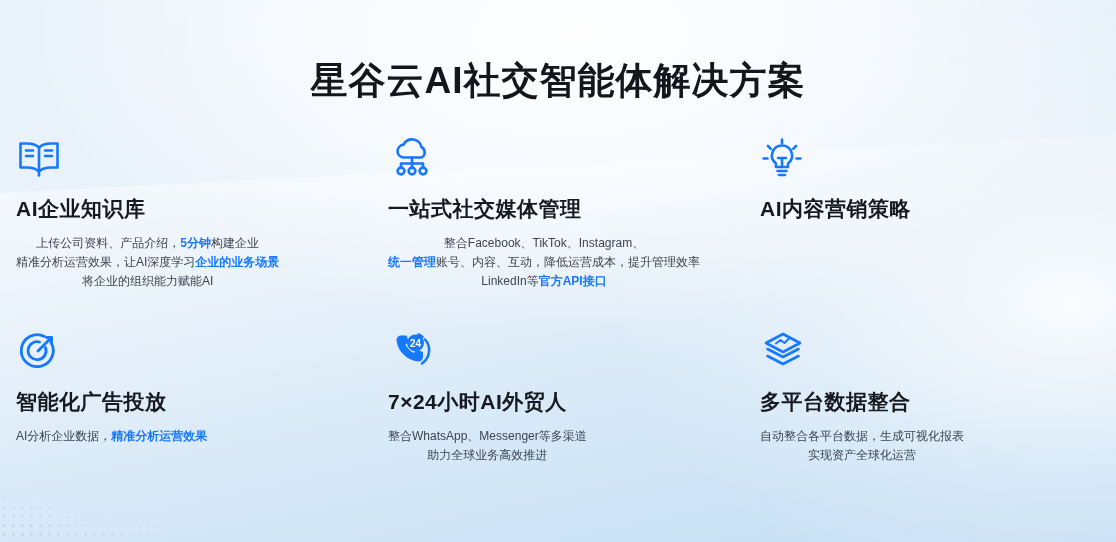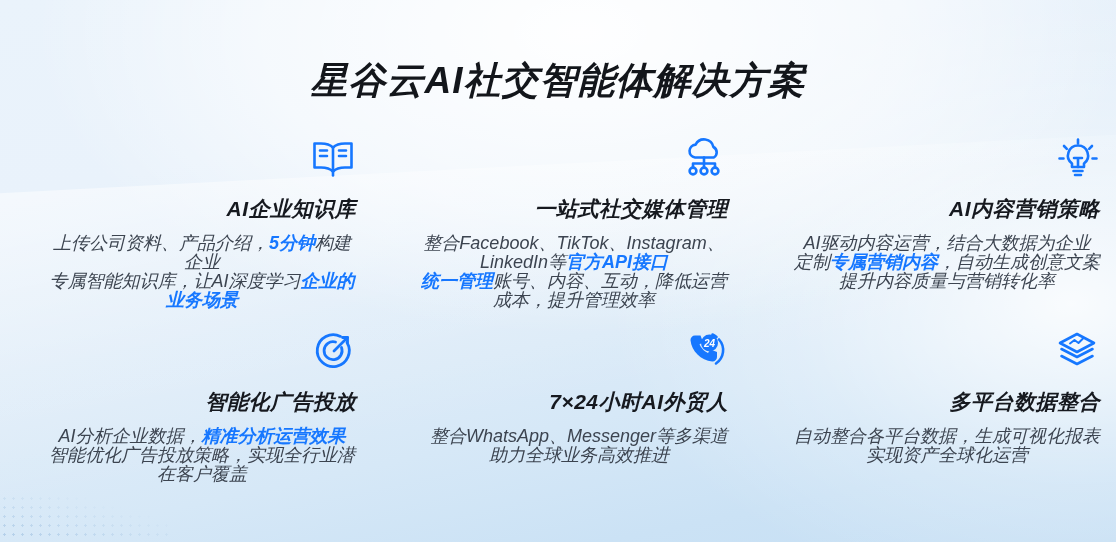--- a/index.html
+++ b/index.html
@@ -25,64 +25,63 @@
   }
   .bg-dots {
     position:absolute; left:0; bottom:0;
     width:170px; height:48px;
     background-image:radial-gradient(rgba(72,130,190,0.30) 1px, transparent 1.2px);
     background-size:9px 9px;
     -webkit-mask-image:linear-gradient(to top right, rgba(0,0,0,0.9), rgba(0,0,0,0) 72%);
     mask-image:linear-gradient(to top right, rgba(0,0,0,0.9), rgba(0,0,0,0) 72%);
     pointer-events:none;
   }
-  .page { position:relative; width:1116px; height:542px;font-style:italic; }
+  .page { position:relative; width:1116px; height:542px; }
 
   .page-title {
     position:absolute; top:56px; left:0; width:100%;
     text-align:center;
     font-size:37px; font-weight:bold;
     letter-spacing:1px;
     color:#13161b;
     white-space:nowrap;
   }
 
   .grid {
     position:absolute; top:132px; left:0;
     width:100%;
     display:grid;
     grid-template-columns:repeat(3,1fr);
     grid-template-rows:185px 185px;
     row-gap:8px;
   }
   .card {
     display:flex; flex-direction:column;
-    align-items:flex-end;
+    align-items:flex-start;
     padding:0 16px;
   }
   .card-icon {
     height:52px;
     display:flex; align-items:center; justify-content:center;
     margin-bottom:11px;
   }
   .card-icon svg { display:block; }
   .card-title {
     font-size:21px; font-weight:bold;
     color:#16191f;
     letter-spacing:0.5px;
     margin-bottom:11px;
     white-space:nowrap;
   }
   .card-desc {
-    font-size:18px;
+    font-size:12px;
     line-height:19px;
     color:#3c4450;
     text-align:center;
     max-width:330px;
-    margin-left:32px;
   }
   .card-desc .hl { color:#1677ff; font-weight:bold; }
   .card-desc .ln { display:block; }
 </style>
 </head>
 <body>
 
 <div class="page">
   <div class="bg-sheen"></div>
   <div class="bg-dots"></div>
@@ -95,73 +94,68 @@
           <svg width="46" height="42" viewBox="0 0 46 42" fill="none" stroke="#1677ff" stroke-width="2.6" stroke-linecap="round" stroke-linejoin="round">
       <path d="M23 10.5C20 7.5 15.5 6.5 11 6.5H4.5v24H11c4.5 0 9 1 12 4"></path>
       <path d="M23 10.5c3-3 7.5-4 12-4H41.5v24H35c-4.5 0-9 1-12 4"></path>
       <path d="M23 10.5v28"></path>
       <path d="M10 13.5h7M10 19h7M29 13.5h7M29 19h7"></path>
     </svg>
         </div>
     <div class="card-title">AI企业知识库</div>
     <div class="card-desc">
       <span class="ln"><span>上传公司资料、产品介绍，</span><span class="hl">5分钟</span><span>构建企业</span></span>
-          <span class="ln"><span>专属智能知识库，让AI深度学习</span><span class="hl">企业的业务场景</span></span>
+          <span class="ln"><span>精准分析运营效果，让AI深度学习</span><span class="hl">企业的业务场景</span></span>
+          <span class="ln"><span>将企业的组织能力赋能AI</span></span>
     </div>
   </div>
 
   <div class="card">
     <div class="card-icon">
           <svg width="48" height="44" viewBox="0 0 48 44" fill="none" stroke="#1677ff" stroke-width="2.6" stroke-linecap="round" stroke-linejoin="round">
       <path d="M15 21.5a6.5 6.5 0 0 1 .6-12.9A9.5 9.5 0 0 1 33.4 11a6 6 0 0 1 .4 10.5z"></path>
       <path d="M24 21.5v6M24 27.5H13v4M24 27.5h11v4"></path>
       <circle cx="13" cy="35" r="3.4"></circle>
       <circle cx="24" cy="35" r="3.4"></circle>
       <circle cx="35" cy="35" r="3.4"></circle>
       <path d="M24 27.5v4"></path>
     </svg>
         </div>
     <div class="card-title">一站式社交媒体管理</div>
     <div class="card-desc">
       <span class="ln"><span>整合Facebook、TikTok、Instagram、</span></span>
+          <span class="ln"><span class="hl">统一管理</span><span>账号、内容、互动，降低运营成本，提升管理效率</span></span>
           <span class="ln"><span>LinkedIn等</span><span class="hl">官方API接口</span></span>
-          <span class="ln"><span class="hl">统一管理</span><span>账号、内容、互动，降低运营成本，提升管理效率</span></span>
     </div>
   </div>
 
   <div class="card">
     <div class="card-icon">
           <svg width="44" height="44" viewBox="0 0 44 44" fill="none" stroke="#1677ff" stroke-width="2.6" stroke-linecap="round" stroke-linejoin="round">
       <path d="M22 9.5a10 10 0 0 0-6 18v3.5h12V27.5a10 10 0 0 0-6-18z"></path>
       <path d="M17.5 35h9M19 39h6"></path>
       <path d="M22 3.5v4M8 10l2.8 2.8M36 10l-2.8 2.8M3.5 22.5h4M36.5 22.5h4"></path>
       <path d="M22 22v9M18 22h8"></path>
     </svg>
         </div>
     <div class="card-title">AI内容营销策略</div>
-    <div class="card-desc">
-      <span class="ln"><span>AI驱动内容运营，结合大数据为企业</span></span>
-          <span class="ln"><span>定制</span><span class="hl">专属营销内容</span><span>，自动生成创意文案</span></span>
-          <span class="ln"><span>提升内容质量与营销转化率</span></span>
-    </div>
   </div>
 
   <div class="card">
     <div class="card-icon">
           <svg width="44" height="44" viewBox="0 0 44 44" fill="none" stroke="#1677ff" stroke-width="2.8" stroke-linecap="round" stroke-linejoin="round">
       <path d="M35 13.5A16 16 0 1 1 28.5 7.4"></path>
       <path d="M29.5 18.5A9 9 0 1 1 23.5 13"></path>
       <path d="M22 22 35.5 8.5"></path>
       <path d="M30.5 8.5h5v5"></path>
     </svg>
         </div>
     <div class="card-title">智能化广告投放</div>
     <div class="card-desc">
       <span class="ln"><span>AI分析企业数据，</span><span class="hl">精准分析运营效果</span></span>
-          <span class="ln"><span>智能优化广告投放策略，实现全行业潜在客户覆盖</span></span>
     </div>
   </div>
 
   <div class="card">
     <div class="card-icon">
           <svg width="46" height="44" viewBox="0 0 46 44" fill="none" stroke="#1677ff" stroke-width="2.6" stroke-linecap="round" stroke-linejoin="round">
       <path d="M37 10.5a16 16 0 0 1-3 24"></path>
       <path d="M30.5 5.5a16 16 0 0 1 4 2.5"></path>
       <path d="M13 6.5h5.5l2.5 6.5-3.5 2.5a18 18 0 0 0 8.5 8.5l2.5-3.5 6.5 2.5V28a4.5 4.5 0 0 1-4.8 4.5C19 31.5 9.5 22 8.5 11.3A4.5 4.5 0 0 1 13 6.5z" fill="#1677ff" stroke="none"></path>
       <circle cx="27.5" cy="14" r="8.5" fill="#1677ff" stroke="none"></circle>

